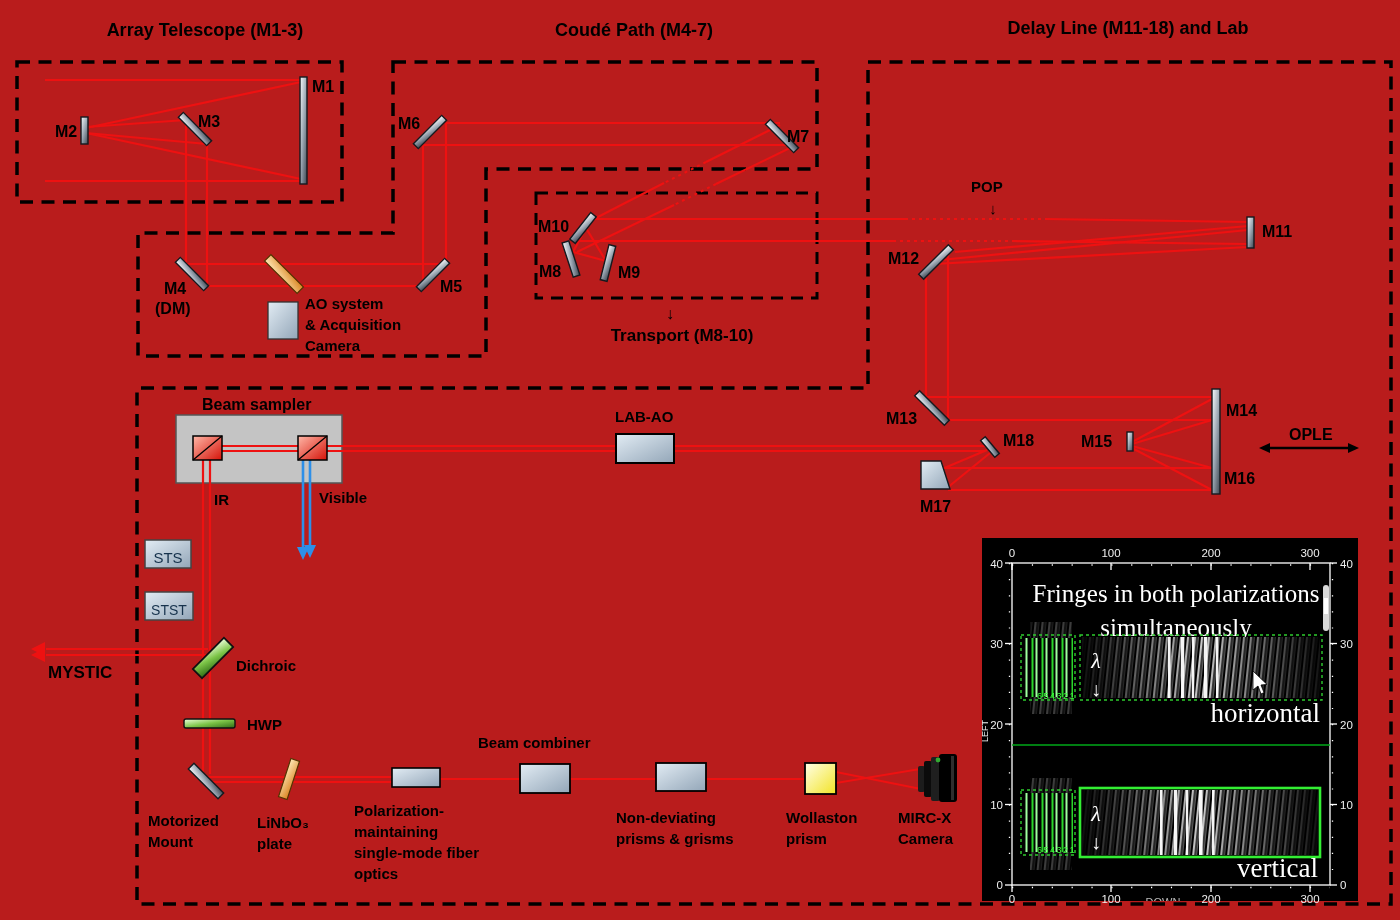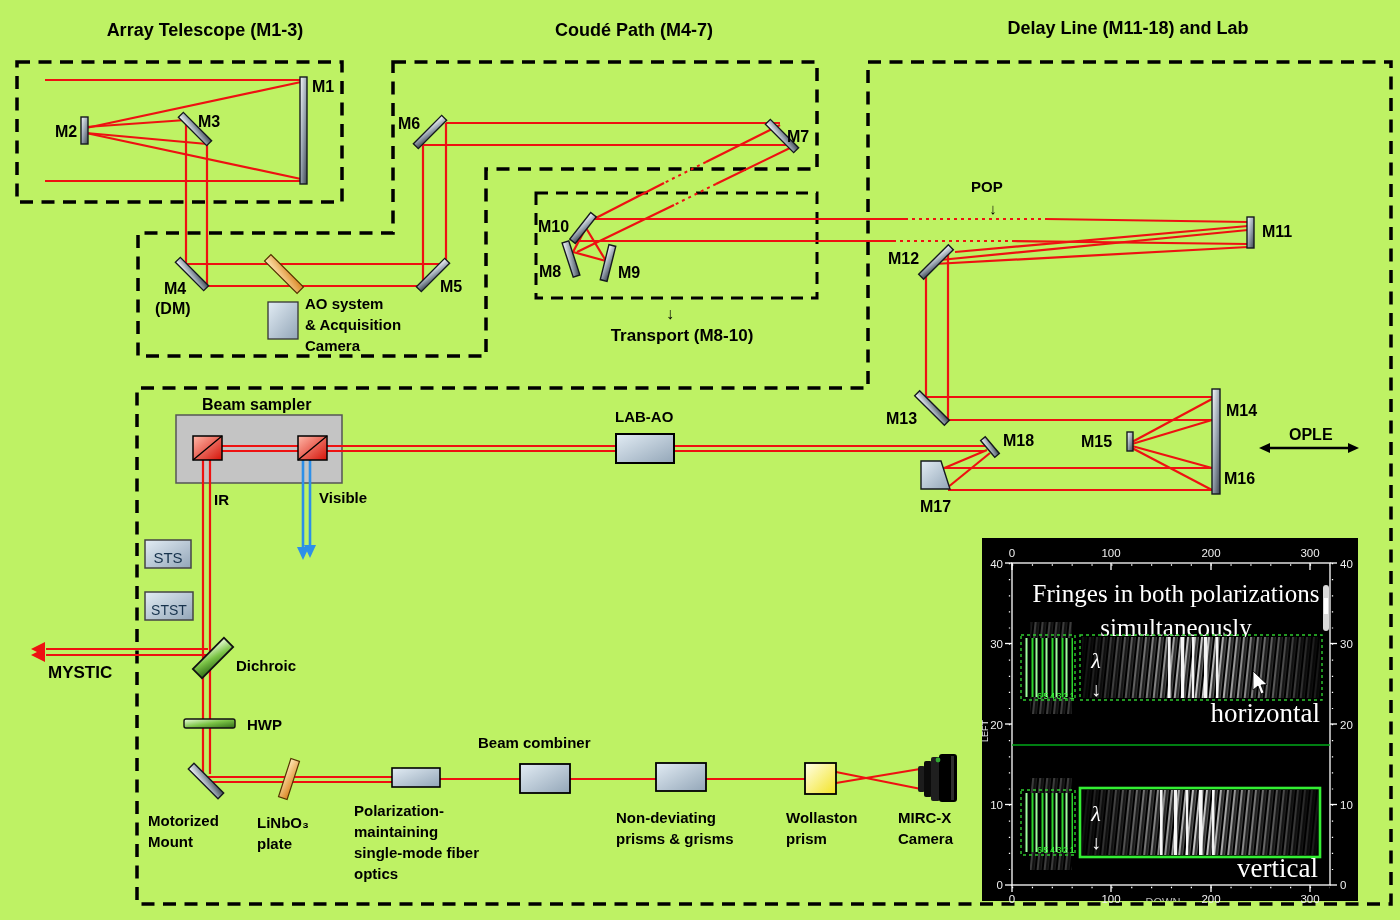--- a/index.html
+++ b/index.html
@@ -1,16 +1,16 @@
 <!DOCTYPE html>
 <html><head>
 <meta charset="utf-8">
 <style>
   html,body{margin:0;padding:0;background:#ffffff;}
-  #stage{position:relative;width:1400px;height:920px;background:#bef264;overflow:hidden;}
+  #stage{position:relative;width:1400px;height:920px;background:#b91c1c;overflow:hidden;}
   svg{position:absolute;left:0;top:0;}
   text{font-family:"Liberation Sans",sans-serif;}
   .ttl{font-size:18px;font-weight:bold;text-anchor:middle;fill:#000;}
   .mlbl{font-size:16px;font-weight:bold;fill:#000;}
   .lbl{font-size:15px;font-weight:bold;fill:#000;}
   .dash{fill:none;stroke:#000;stroke-width:3.5;stroke-dasharray:13 8.5;}
   .dash2{fill:none;stroke:#000;stroke-width:3;stroke-dasharray:12 8;}
   .beam{stroke:#ee1111;stroke-width:2.2;fill:none;}
   .beamd{stroke:#ee1111;stroke-width:2;fill:none;stroke-dasharray:3 4;}
   .beamb{stroke:#2d8fe8;stroke-width:2.6;fill:none;}

